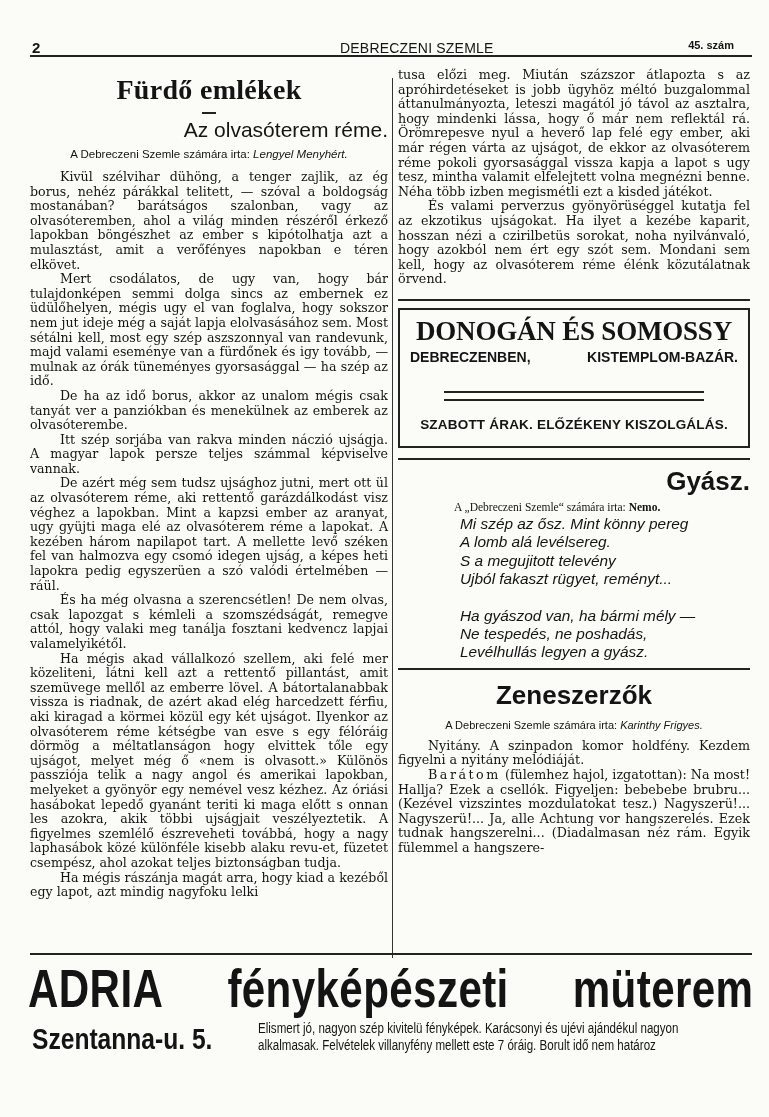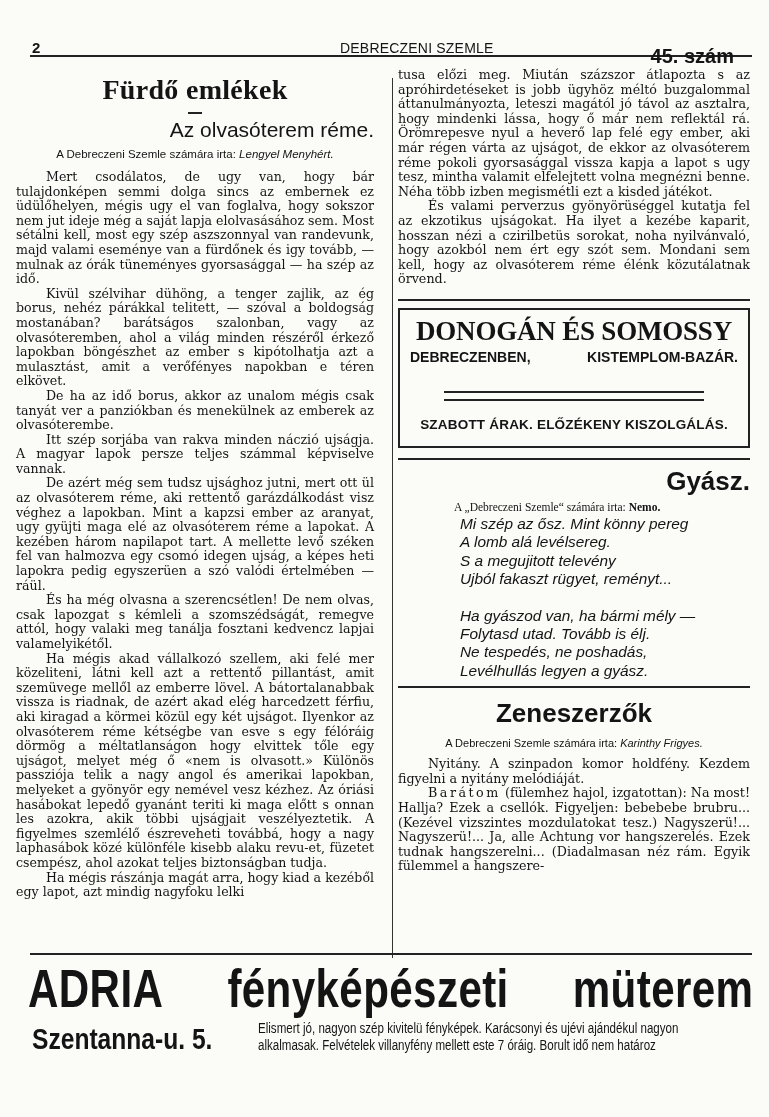--- a/index.html
+++ b/index.html
@@ -2,23 +2,23 @@
 <html><head>
 <meta charset="utf-8">
 <style>
   * { box-sizing: border-box; margin: 0; padding: 0; }
   html, body { width: 769px; height: 1117px; background: #fbfbf8; overflow: hidden; }
   body { position: relative; font-family: "DejaVu Serif", "Liberation Serif", serif; color: #141414; }
 
   .running-head { position: absolute; left: 30px; top: 37px; width: 722px; height: 20px; border-bottom: 2px solid #222; }
   .running-head .pg { position: absolute; left: 2px; top: 2px; font-family: "Liberation Sans", sans-serif; font-size: 15px; font-weight: bold; }
   .running-head .mast { position: absolute; left: 310px; top: 3px; font-family: "Liberation Sans", sans-serif; font-size: 14px; letter-spacing: 0.2px; }
-  .running-head .issue { position: absolute; right: 18px; top: 8px; font-family: "Liberation Sans", sans-serif; font-size: 20px; font-weight: bold; }
+  .running-head .issue { position: absolute; right: 18px; top: 2px; font-family: "Liberation Sans", sans-serif; font-size: 11px; font-weight: bold; }
 
-  .col-left { position: absolute; left: 16px; top: 62px; width: 358px; }
+  .col-left { position: absolute; left: 30px; top: 62px; width: 358px; }
   .col-right { position: absolute; left: 398px; top: 68px; width: 352px; }
   .col-rule { position: absolute; left: 392px; top: 78px; width: 1px; height: 880px; background: #333; }
 
   .title-big { text-align: center; font-family: "Liberation Serif", serif; font-weight: bold; font-size: 28px; margin-top: 12px; letter-spacing: 0.3px; }
   .title-dash { width: 14px; height: 2px; background: #222; margin: 6px auto 4px; }
   .subtitle { text-align: right; font-family: "Liberation Sans", sans-serif; font-size: 21px; margin-bottom: 6px; }
   .byline { text-align: center; font-family: Liberation Sans, sans-serif; font-size: 11.5px; margin-bottom: 10px; }
   .byline i { font-style: italic; }
 
   .body-text { font-family: "DejaVu Serif", serif; font-size: 12.6px; line-height: 14.6px; text-align: justify; }
@@ -66,22 +66,22 @@
 
 <div class="col-left">
   <div class="title-big">Fürdő emlékek</div>
   <div class="title-dash"></div>
   <div class="subtitle">Az olvasóterem réme.</div>
   <div class="byline">
     <span>A Debreczeni Szemle számára irta:</span>
     <i>Lengyel Menyhért.</i>
   </div>
   <div class="body-text">
+    <p>Kivül szélvihar dühöng, a tenger zajlik, az ég borus, nehéz párákkal telitett, — szóval a boldogság mostanában? barátságos szalonban, vagy az olvasóteremben, ahol a világ minden részéről érkező lapokban böngészhet az ember s kipótolhatja azt a mulasztást, amit a verőfényes napokban e téren elkövet.</p>
     <p>Mert csodálatos, de ugy van, hogy bár tulajdonképen semmi dolga sincs az embernek ez üdülőhelyen, mégis ugy el van foglalva, hogy sokszor nem jut ideje még a saját lapja elolvasásához sem. Most sétálni kell, most egy szép aszszonnyal van randevunk, majd valami eseménye van a fürdőnek és igy tovább, — mulnak az órák tüneményes gyorsasággal — ha szép az idő.</p>
-    <p>Kivül szélvihar dühöng, a tenger zajlik, az ég borus, nehéz párákkal telitett, — szóval a boldogság mostanában? barátságos szalonban, vagy az olvasóteremben, ahol a világ minden részéről érkező lapokban böngészhet az ember s kipótolhatja azt a mulasztást, amit a verőfényes napokban e téren elkövet.</p>
     <p>De ha az idő borus, akkor az unalom mégis csak tanyát ver a panziókban és menekülnek az emberek az olvasóterembe.</p>
     <p>Itt szép sorjába van rakva minden náczió ujságja. A magyar lapok persze teljes számmal képviselve vannak.</p>
     <p>De azért még sem tudsz ujsághoz jutni, mert ott ül az olvasóterem réme, aki rettentő garázdálkodást visz véghez a lapokban. Mint a kapzsi ember az aranyat, ugy gyüjti maga elé az olvasóterem réme a lapokat. A kezében három napilapot tart. A mellette levő széken fel van halmozva egy csomó idegen ujság, a képes heti lapokra pedig egyszerüen a szó valódi értelmében — ráül.</p>
     <p>És ha még olvasna a szerencsétlen! De nem olvas, csak lapozgat s kémleli a szomszédságát, remegve attól, hogy valaki meg tanálja fosztani kedvencz lapjai valamelyikétől.</p>
     <p>Ha mégis akad vállalkozó szellem, aki felé mer közeliteni, látni kell azt a rettentő pillantást, amit szemüvege mellől az emberre lövel. A bátortalanabbak vissza is riadnak, de azért akad elég harcedzett férfiu, aki kiragad a körmei közül egy két ujságot. Ilyenkor az olvasóterem réme kétségbe van esve s egy félóráig dörmög a méltatlanságon hogy elvittek tőle egy ujságot, melyet még ő «nem is olvasott.» Különös passziója telik a nagy angol és amerikai lapokban, melyeket a gyönyör egy nemével vesz kézhez. Az óriási hasábokat lepedő gyanánt teriti ki maga előtt s onnan les azokra, akik többi ujságjait veszélyeztetik. A figyelmes szemlélő észreveheti továbbá, hogy a nagy laphasábok közé különféle kisebb alaku revu-et, füzetet csempész, ahol azokat teljes biztonságban tudja.</p>
     <p>Ha mégis rászánja magát arra, hogy kiad a kezéből egy lapot, azt mindig nagyfoku lelki</p>
   </div>
 </div>
 
 <div class="col-right">
@@ -108,21 +108,20 @@
     <span>A „Debreczeni Szemle“ számára irta:</span>
     <b>Nemo.</b>
   </div>
   <div class="poem">
     <div>Mi szép az ősz. Mint könny pereg</div>
     <div>A lomb alá levélsereg.</div>
     <div>S a megujitott televény</div>
     <div>Ujból fakaszt rügyet, reményt...</div>
     <div class="gap"></div>
     <div>Ha gyászod van, ha bármi mély —</div>
-    <div>Folytasd utad. Tovább is élj.</div>
     <div>Ne tespedés, ne poshadás,</div>
     <div>Levélhullás legyen a gyász.</div>
   </div>
 
   <div class="sec-rule" style="margin-top:6px"></div>
   <div class="zene-title">Zeneszerzők</div>
   <div class="zene-byline">
     <span>A Debreczeni Szemle számára irta:</span>
     <i>Karinthy Frigyes.</i>
   </div>

